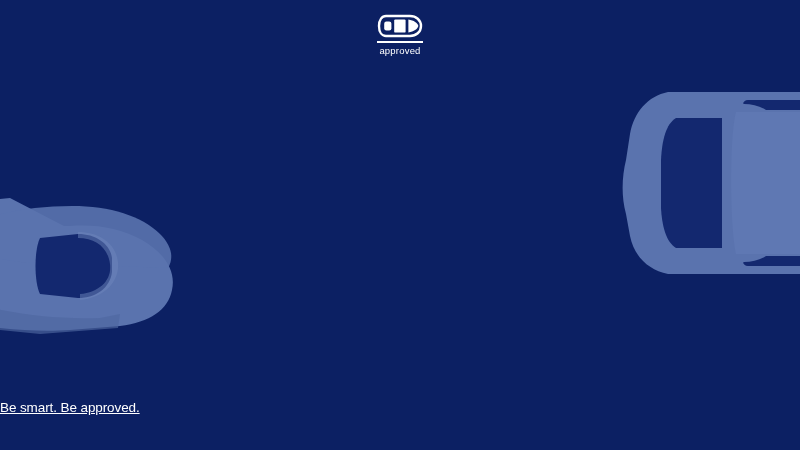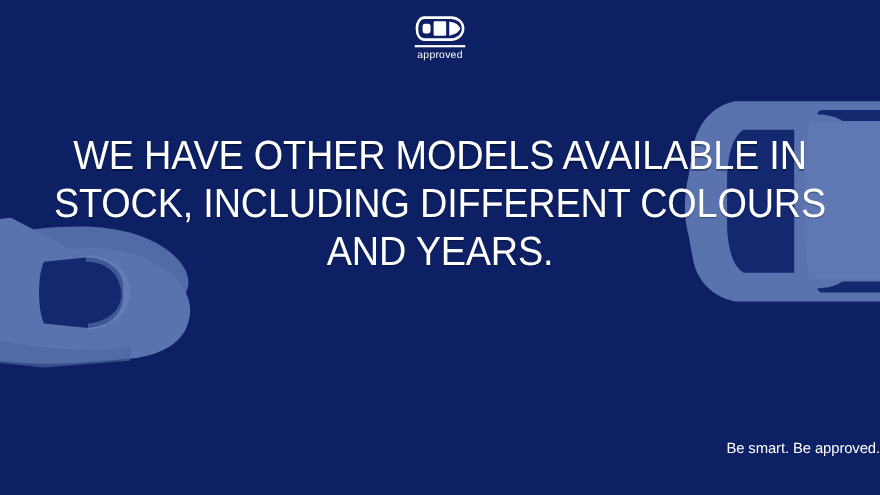--- a/index.html
+++ b/index.html
@@ -75,25 +75,26 @@
     transform-origin: center top;
     text-shadow: 0 1px 1px rgba(0,0,0,.35);
     white-space: pre-line;
   }
 
   .tagline {
     position: absolute;
     left: 0;
     top: 400px;
     width: 800px;
-    text-align: right;
+    text-align: left;
     color: #ffffff;
     font-size: 13.5px;
     font-weight: 400;
     letter-spacing: -0.1px;
+    text-decoration: underline;
   }
 </style>
 </head>
 <body>
 
 <div id="stage">
 
   <svg class="bg-layer" viewBox="0 0 800 450">
 
     <g>
@@ -183,20 +184,17 @@
       <rect x="7.2" y="7.6" width="7.2" height="8.8" rx="2.2" fill="#ffffff"></rect>
 
       <rect x="17.2" y="5.4" width="11.4" height="13.2" rx="1.2" fill="#ffffff"></rect>
 
       <path d="M 31.4 5.6 C 37 6.4, 40.4 9, 41.4 12 C 40.4 15, 37 17.6, 31.4 18.4 Z" fill="#ffffff"></path>
     </svg>
     <div class="brand-rule"></div>
     <div class="brand-word">approved</div>
   </div>
 
-  <div class="copy block-a">
-    <p class="hl">WE HAVE OTHER MODELS AVAILABLE IN STOCK, INCLUDING DIFFERENT COLOURS AND YEARS.</p>
-  </div>
 
 
   <div class="tagline">Be smart. Be approved.</div>
 
 </div>
 
 </body></html>

